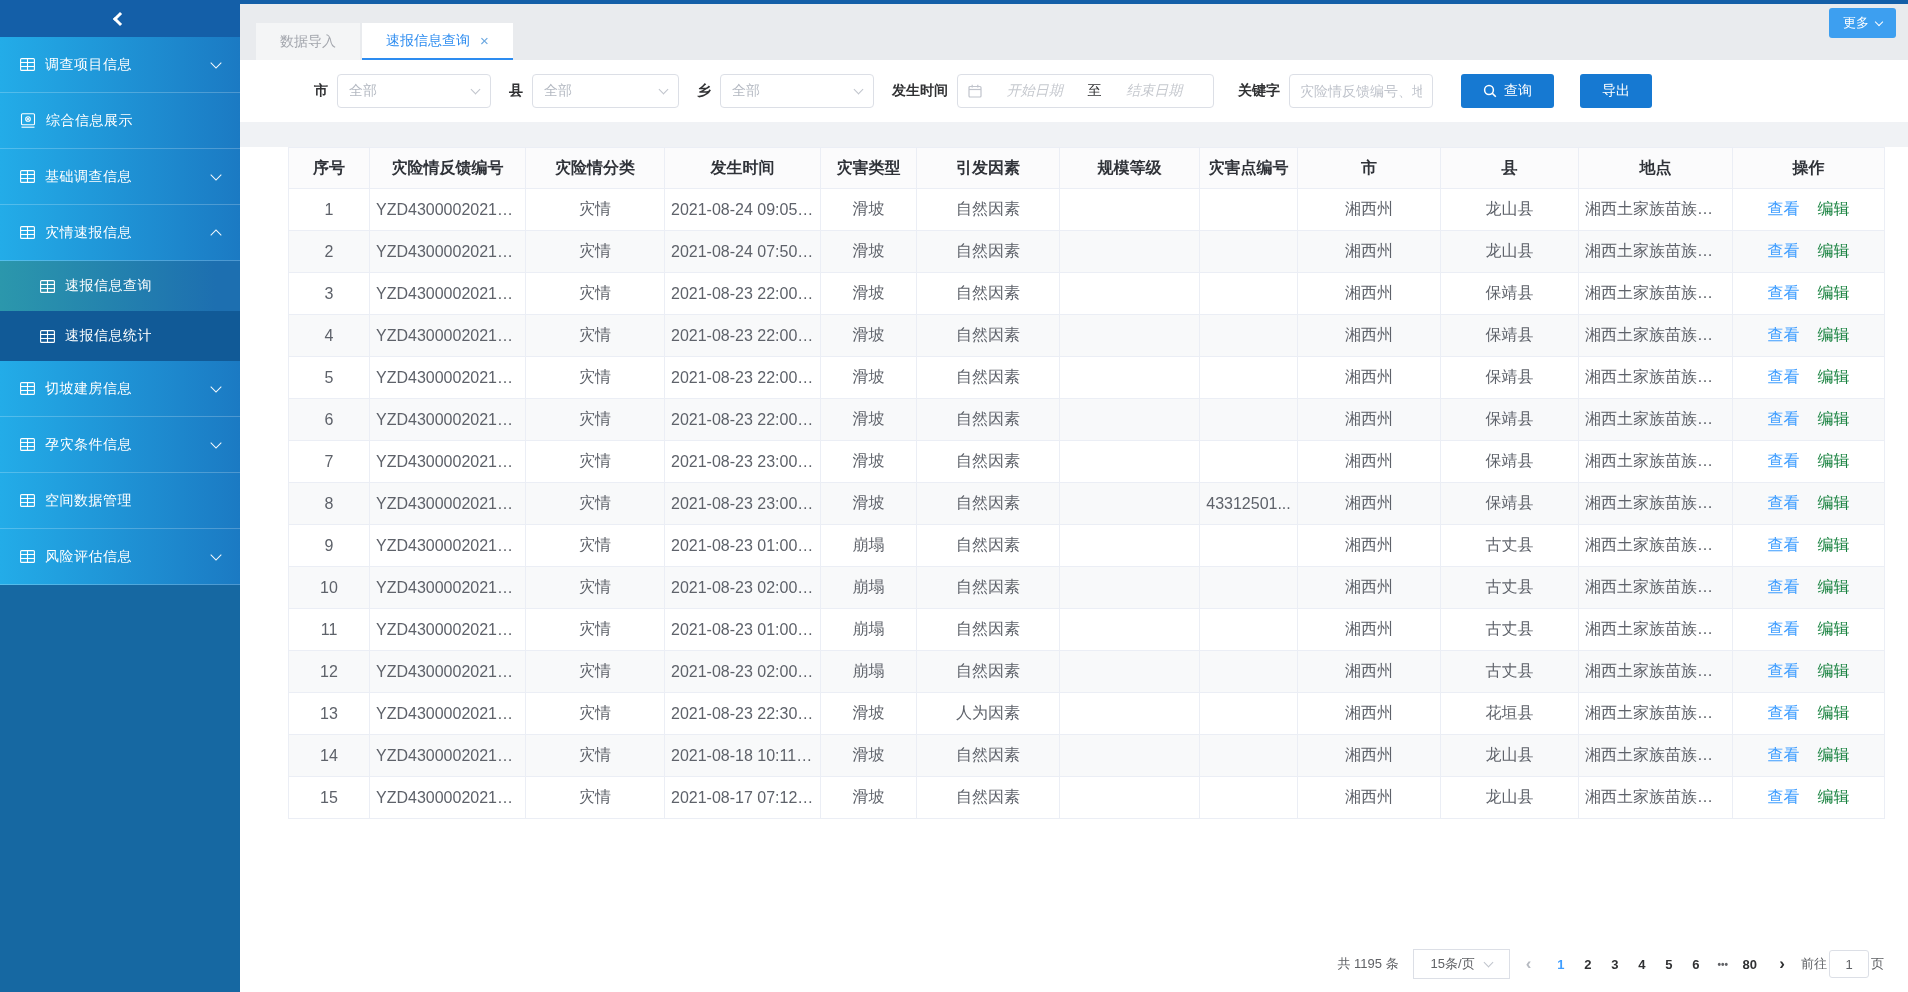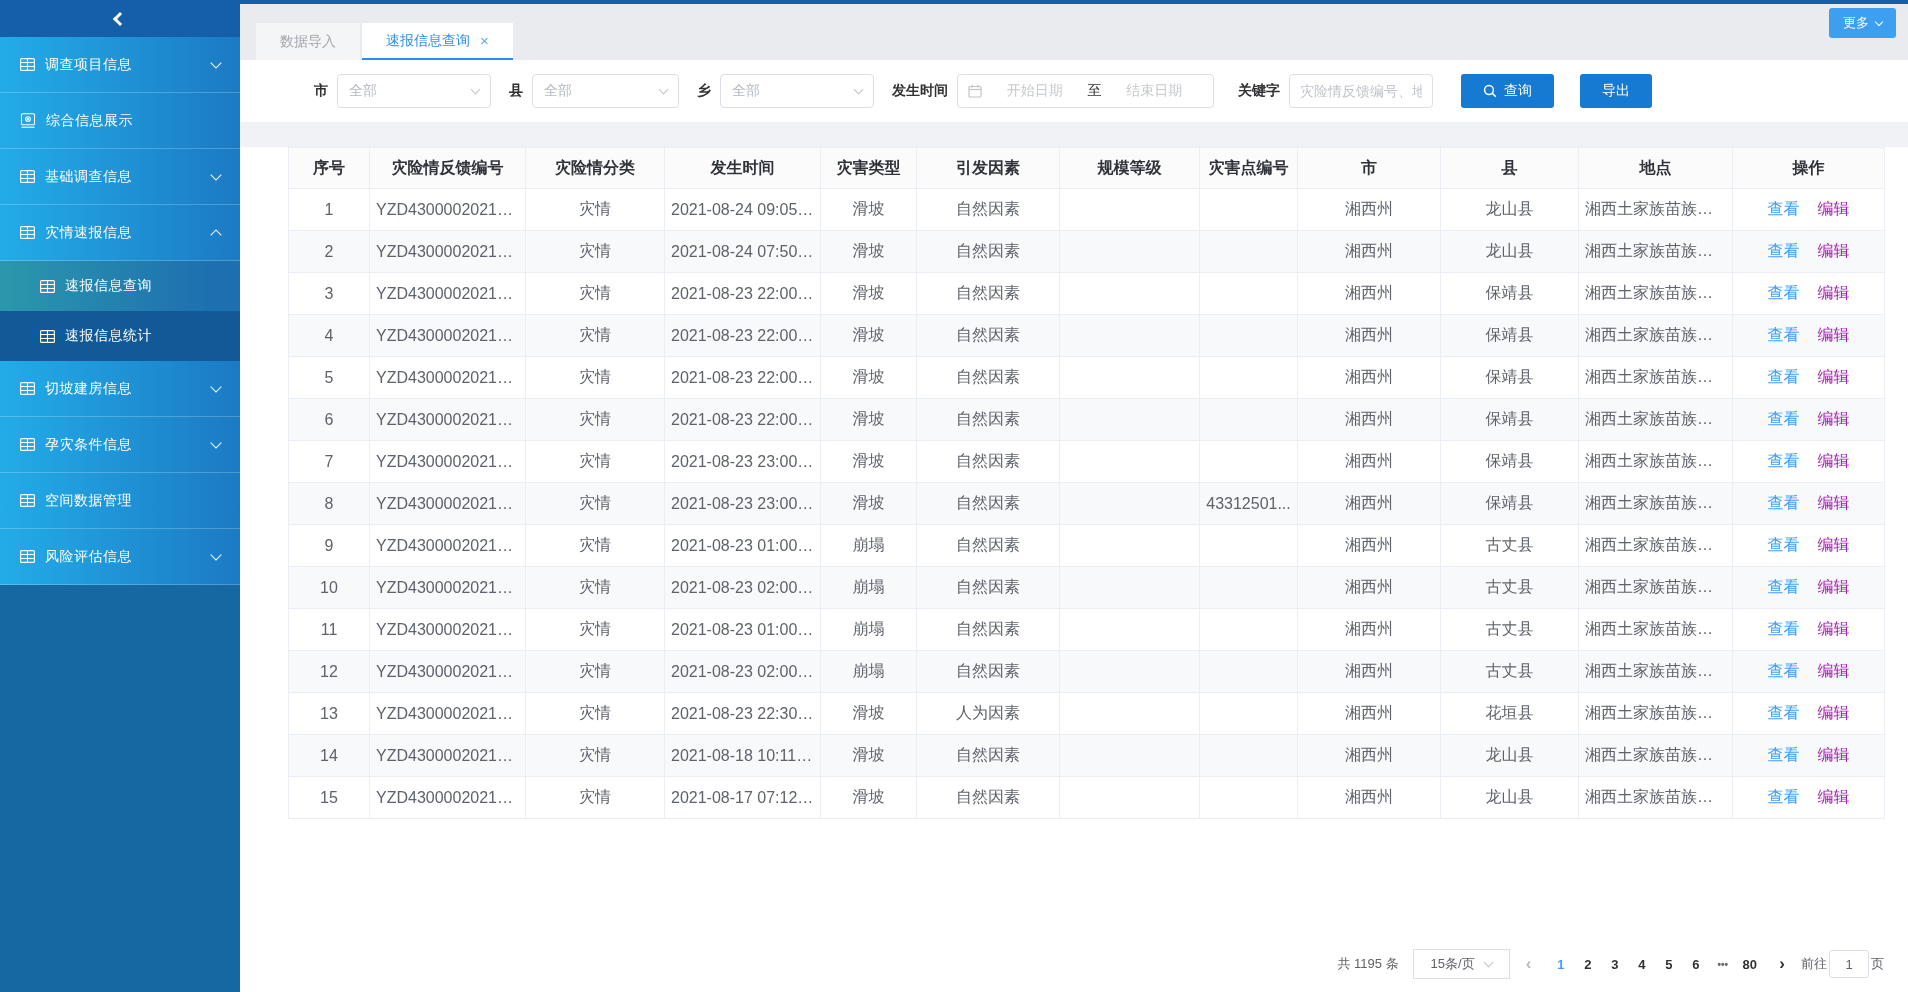--- a/index.html
+++ b/index.html
@@ -39,41 +39,41 @@
   
   .filter-panel { height:62px; background:#fff; display:flex; align-items:center; padding-left:74px; }
   .f-label { color:#303133; font-weight:600; margin-right:9px; white-space:nowrap; }
   .select { height:34px; border:1px solid #dcdfe6; border-radius:4px; background:#fff;
             display:flex; align-items:center; justify-content:space-between; padding:0 11px; margin-right:18px; cursor:pointer; }
   .select .sel-val { color:#b4b9c2; }
   .chev-gray { width:7px; height:7px; border-right:1.4px solid #c0c4cc; border-bottom:1.4px solid #c0c4cc; transform:rotate(45deg); margin-top:-3px; }
   .sel-city { width:154px; } .sel-county { width:147px; } .sel-town { width:154px; }
   .daterange { width:257px; height:34px; border:1px solid #dcdfe6; border-radius:4px; display:flex; align-items:center;
                padding:0 10px; margin-right:24px; }
-  .daterange .ph { color:#c6c9cf; flex:1; text-align:center; }
+  .daterange .ph { color:#c6c9cf; flex:1; text-align:center;font-style:italic; }
   .daterange .sep { color:#303133; padding:0 4px; }
   .kw-input { width:144px; height:34px; border:1px solid #dcdfe6; border-radius:4px; padding:0 10px; margin-right:28px;
               font-size:14px; color:#606266; font-family:inherit; }
   .kw-input::placeholder { color:#c0c4cc; }
   .btn-primary { height:34px; background:#1679d2; color:#fff; border:none; border-radius:3px; padding:0 22px;
                  font-size:14px; display:flex; align-items:center; gap:7px; cursor:pointer; font-family:Liberation Sans, sans-serif; }
   .btn-search { margin-right:26px; }
   .gray-band { height:25px; background:#f0f2f5; }
 
   
   .table-panel { flex:1; background:#fff; padding:0 24px 12px 48px; display:flex; flex-direction:column; }
   table { border-collapse:collapse; table-layout:fixed; width:1596px; font-size:16px; }
   th { height:41px; background:#fbfbfc; border:1px solid #ebeef5; color:#2f3238; font-weight:700; text-align:center;
        white-space:nowrap; overflow:hidden; }
   td { height:42px; border:1px solid #ebeef5; color:#5e626a; text-align:center; white-space:nowrap;
        overflow:hidden; text-overflow:ellipsis; padding:0 6px; background:#fff; }
   tbody tr:nth-child(even) td { background:#f8f9fa; }
   .lnk { cursor:pointer; margin:0 9px; text-decoration:none; }
   .lnk-view { color:#409eff; }
-  .lnk-edit { color:#a21caf; }
+  .lnk-edit { color:#15803d; }
 
   
   .pagination { margin-top:auto; display:flex; align-items:center; justify-content:flex-end; gap:14px;
                 font-size:13px; color:#606266; height:32px; padding-right:0; width:1596px; }
   .page-size { width:97px; height:30px; border:1px solid #dcdfe6; border-radius:0; display:flex;
                align-items:center; justify-content:center; gap:10px; cursor:pointer; color:#606266; }
   .pg-arrow { font-size:17px; color:#b6bac1; cursor:pointer; padding:0 2px; font-weight:700; }
   .pg-arrow.next { color:#303133; }
   .pages { display:flex; align-items:center; }
   .page-num { min-width:27px; text-align:center; font-weight:600; color:#303133; cursor:pointer; padding:0 2px; }

